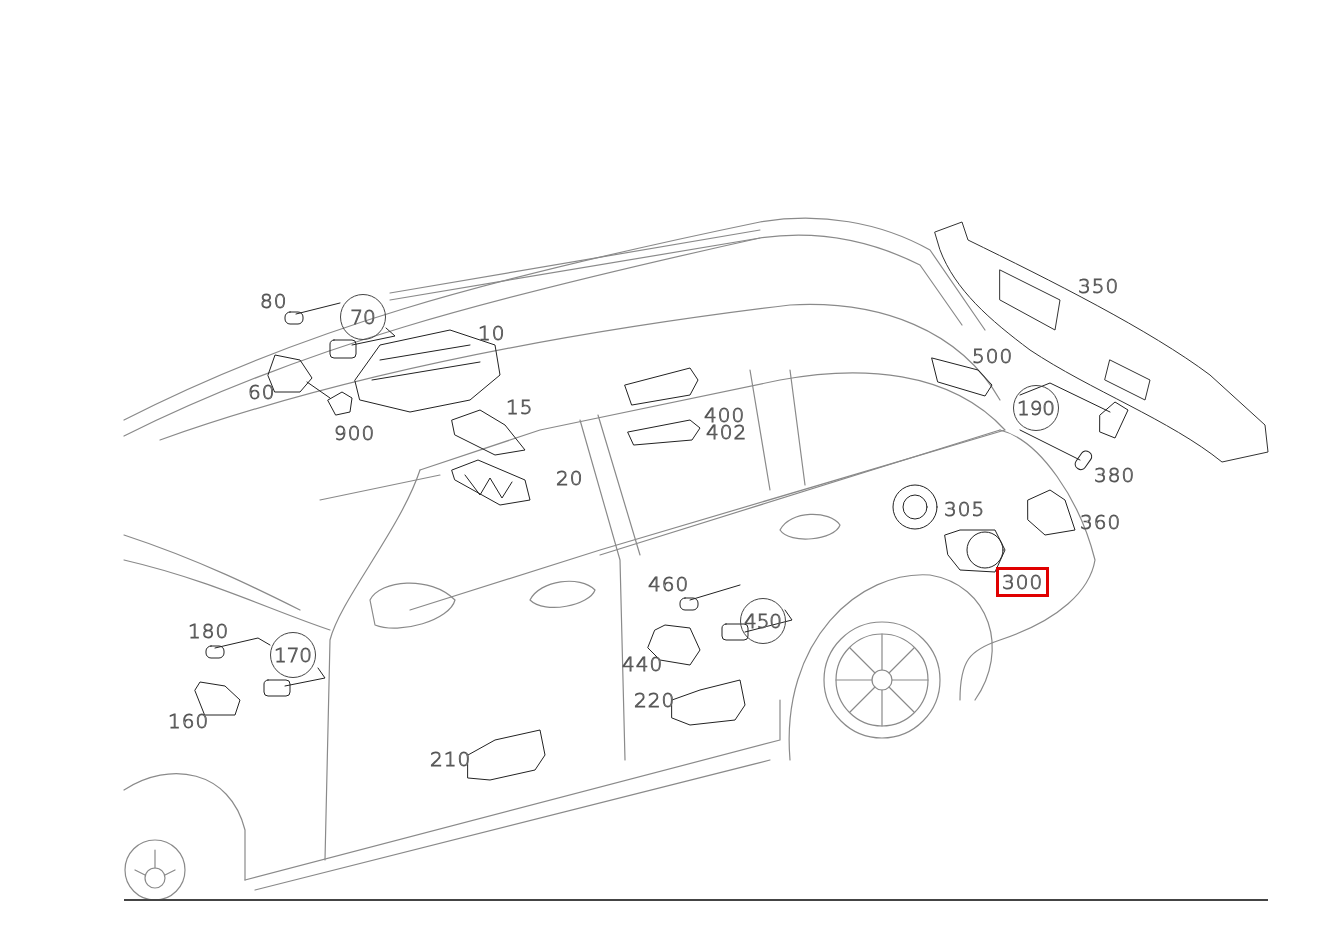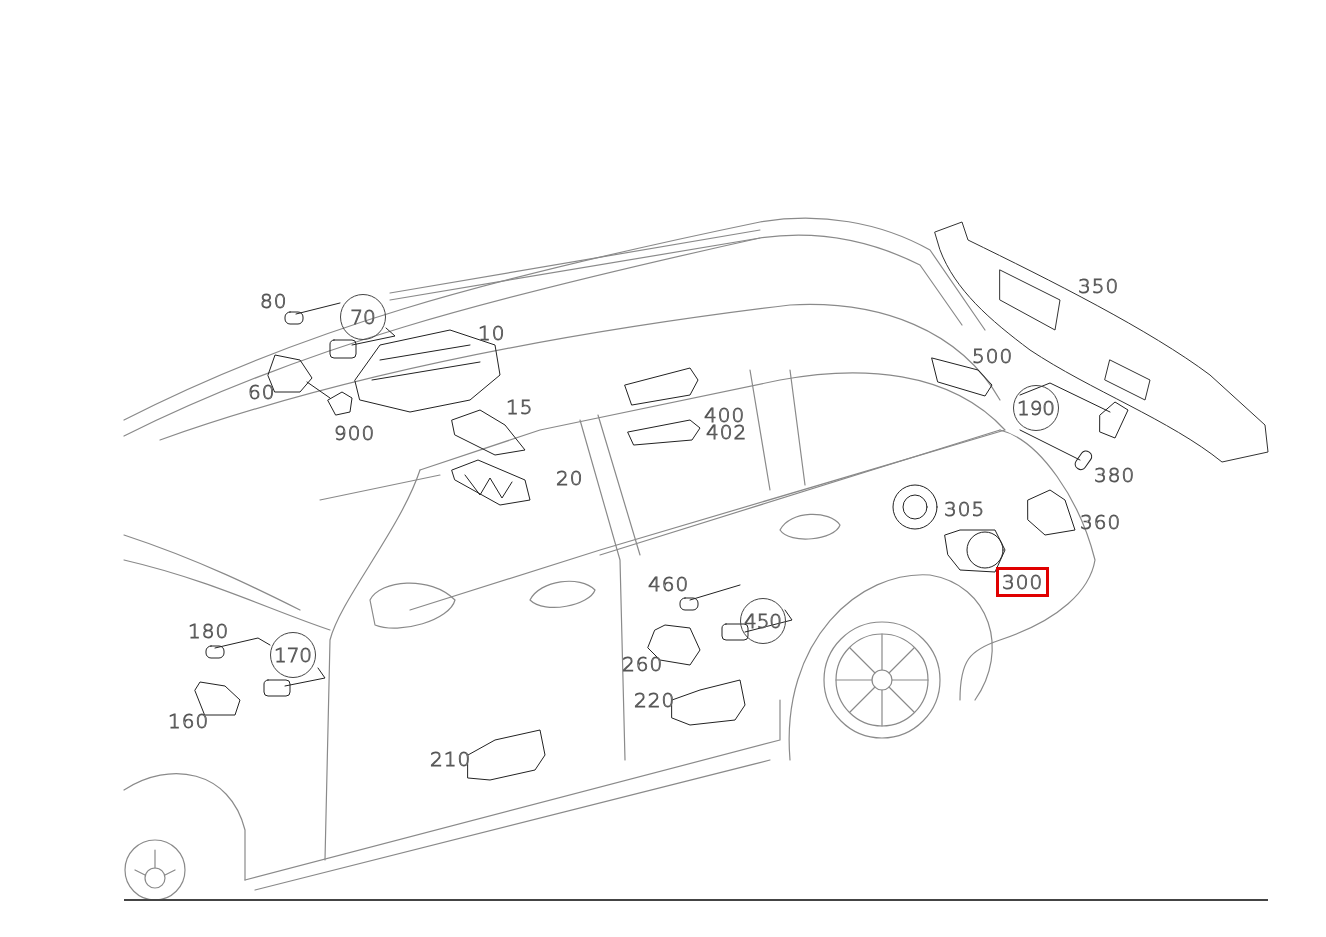--- a/index.html
+++ b/index.html
@@ -119,21 +119,21 @@
     <div class="lbl" style="left: 706px; top: 422px;">402</div>
     <div class="lbl" style="left: 972px; top: 346px;">500</div>
     <div class="lbl" style="left: 1078px; top: 276px;">350</div>
     <div class="lbl circled" style="left: 1013px; top: 385px;">190</div>
     <div class="lbl" style="left: 1094px; top: 465px;">380</div>
     <div class="lbl" style="left: 944px; top: 480px; margin-top: 19px;">305</div>
     <div class="lbl" style="left: 1080px; top: 512px;">360</div>
     <div class="lbl highlight" style="left: 1000px; top: 571px;">300</div>
     <div class="lbl" style="left: 648px; top: 574px;">460</div>
     <div class="lbl circled" style="left: 740px; top: 598px;">450</div>
-    <div class="lbl" style="left: 622px; top: 654px;">260</div>
+    <div class="lbl" style="left: 622px; top: 654px;">440</div>
     <div class="lbl" style="left: 634px; top: 690px;">220</div>
     <div class="lbl" style="left: 430px; top: 749px;">210</div>
     <div class="lbl" style="left: 188px; top: 621px;">180</div>
     <div class="lbl circled" style="left: 270px; top: 632px;">170</div>
     <div class="lbl" style="left: 168px; top: 711px;">160</div>
   </div>
 
 <div class="bottom-rule"></div>
 
 </body></html>

